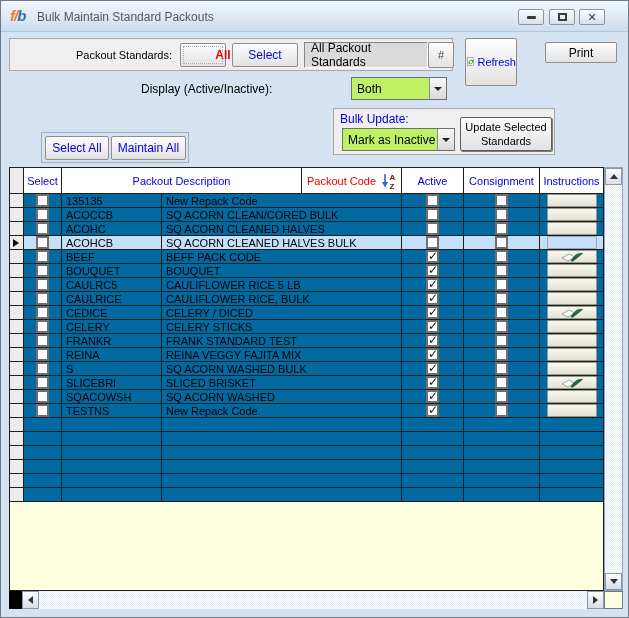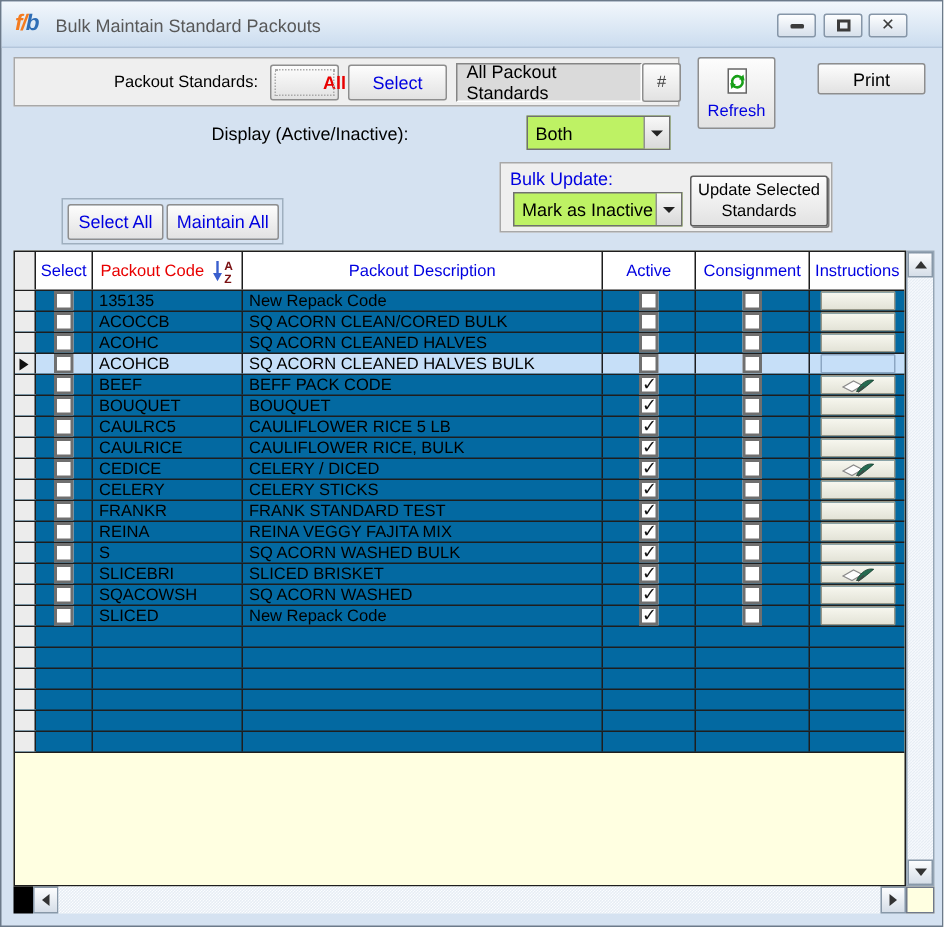--- a/index.html
+++ b/index.html
@@ -99,21 +99,21 @@
   </div>
 
   <div class="abs gbox" style="left:8px;top:37px;width:444px;height:33px;">
     <span class="abs label" style="left:0;top:10px;width:162px;text-align:right;">Packout Standards:</span>
     <button class="abs btn redbold" style="left:170px;top:4px;width:46px;height:24px;font-size:12px;outline:1px dotted #A9A9A9;outline-offset:-4px;">All</button>
     <button class="abs btn blue" style="left:222px;top:4px;width:66px;height:24px;font-size:12px;">Select</button>
     <div class="abs sunken" style="left:294px;top:3px;width:124px;height:26px;">All Packout Standards</div>
     <button class="abs btn" style="left:418px;top:3px;width:26px;height:26px;color:#444;">#</button>
   </div>
 
-  <button class="abs btn" style="left:464px;top:37px;width:52px;height:48px;flex-direction:column;gap:2px;">
+  <button class="abs btn" style="left:464px;top:37px;width:52px;height:48px;gap:2px;">
     <svg width="19" height="21" viewBox="0 0 19 21">
       <rect x="3.5" y="1" width="12" height="16" fill="#FFFFFF" stroke="#666" stroke-width="1"></rect>
       <path d="M6.8 11.5 A3.6 3.6 0 0 1 12.6 7.2" fill="none" stroke="#18A018" stroke-width="1.7"></path>
       <polygon points="13.6,4.6 14.4,8.6 10.6,7.8" fill="#18A018"></polygon>
       <path d="M12.4 7.5 A3.6 3.6 0 0 1 6.6 11.8" fill="none" stroke="#18A018" stroke-width="1.7"></path>
       <polygon points="5.6,14.4 4.8,10.4 8.6,11.2" fill="#18A018"></polygon>
     </svg>
     <span class="blue">Refresh</span>
   </button>
 
@@ -140,30 +140,30 @@
 
   <div class="abs" style="left:8px;top:131px;width:148px;height:31px;border:1px solid #9FAFBF;margin-left:32px;">
     <button class="abs btn blue" style="left:3px;top:3px;width:64px;height:24px;font-size:12px;">Select All</button>
     <button class="abs btn blue" style="left:69px;top:3px;width:75px;height:24px;font-size:12px;">Maintain All</button>
   </div>
 
   <div class="abs grid">
     <div class="thead">
       <div class="cell col-sel" style="background:#ECECEC;"></div>
       <div class="cell col-check">Select</div>
+      <div class="cell col-desc">Packout Description</div>
       <div class="cell col-code hdr-code">
         <span>Packout Code</span>
         <svg width="15" height="17" viewBox="0 0 15 17">
           <line x1="4" y1="2" x2="4" y2="11" stroke="#3A5FCD" stroke-width="1.6"></line>
           <polygon points="1,10 4,15.5 7,10" fill="#3A5FCD"></polygon>
           <text x="8.5" y="8" font-size="8" font-weight="bold" fill="#7B1113">A</text>
           <text x="8.5" y="16.5" font-size="8" font-weight="bold" fill="#7B1113">Z</text>
         </svg>
       </div>
-      <div class="cell col-desc">Packout Description</div>
       <div class="cell col-active">Active</div>
       <div class="cell col-consign">Consignment</div>
       <div class="cell col-instr">Instructions</div>
     </div>
     <div>
         <div class="trow">
           <div class="cell col-sel"></div>
           <div class="cell col-check center">
             <span class="cb"></span>
           </div>
@@ -496,21 +496,21 @@
           <div class="cell col-instr center">
             <button class="instr-btn"></button>
           </div>
         </div>
         <div class="trow">
           <div class="cell col-sel"></div>
           <div class="cell col-check center">
             <span class="cb"></span>
           </div>
           <div class="cell col-code">
-            <span class="ct">SLICED</span>
+            <span class="ct">TESTNS</span>
           </div>
           <div class="cell col-desc">
             <span class="ct">New Repack Code</span>
           </div>
           <div class="cell col-active center">
             <span class="cb checked"></span>
           </div>
           <div class="cell col-consign center">
             <span class="cb"></span>
           </div>

